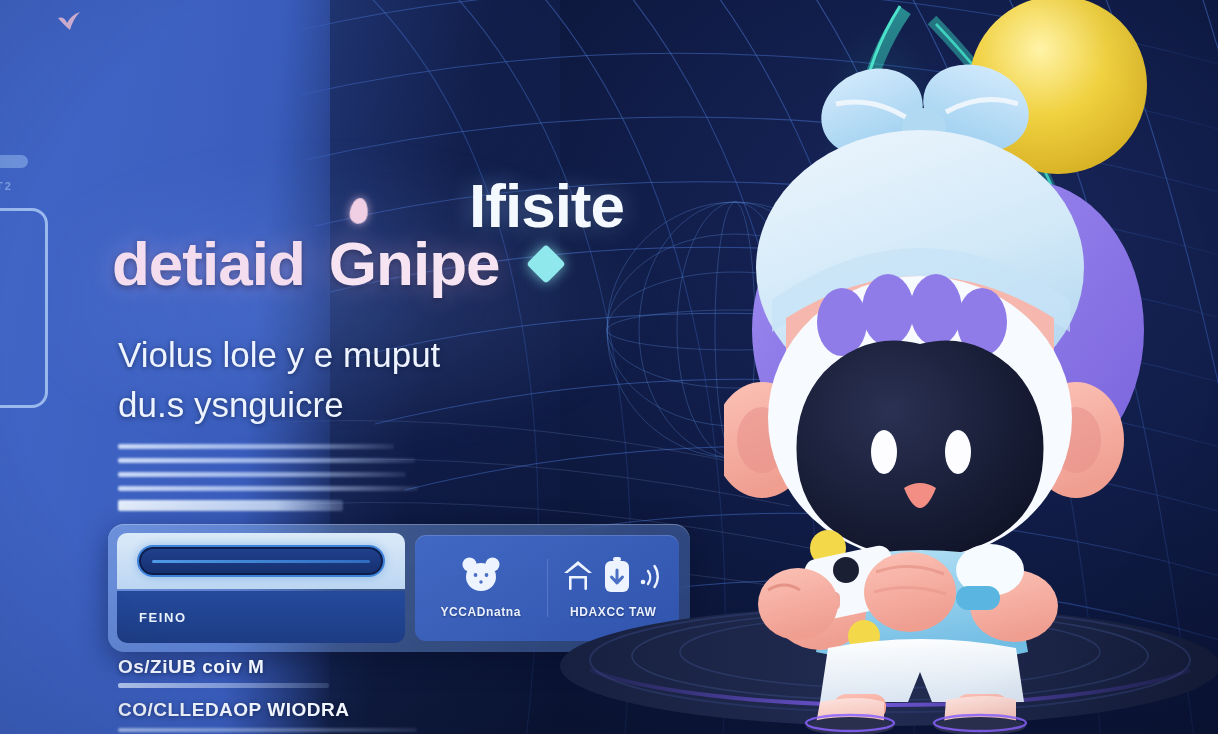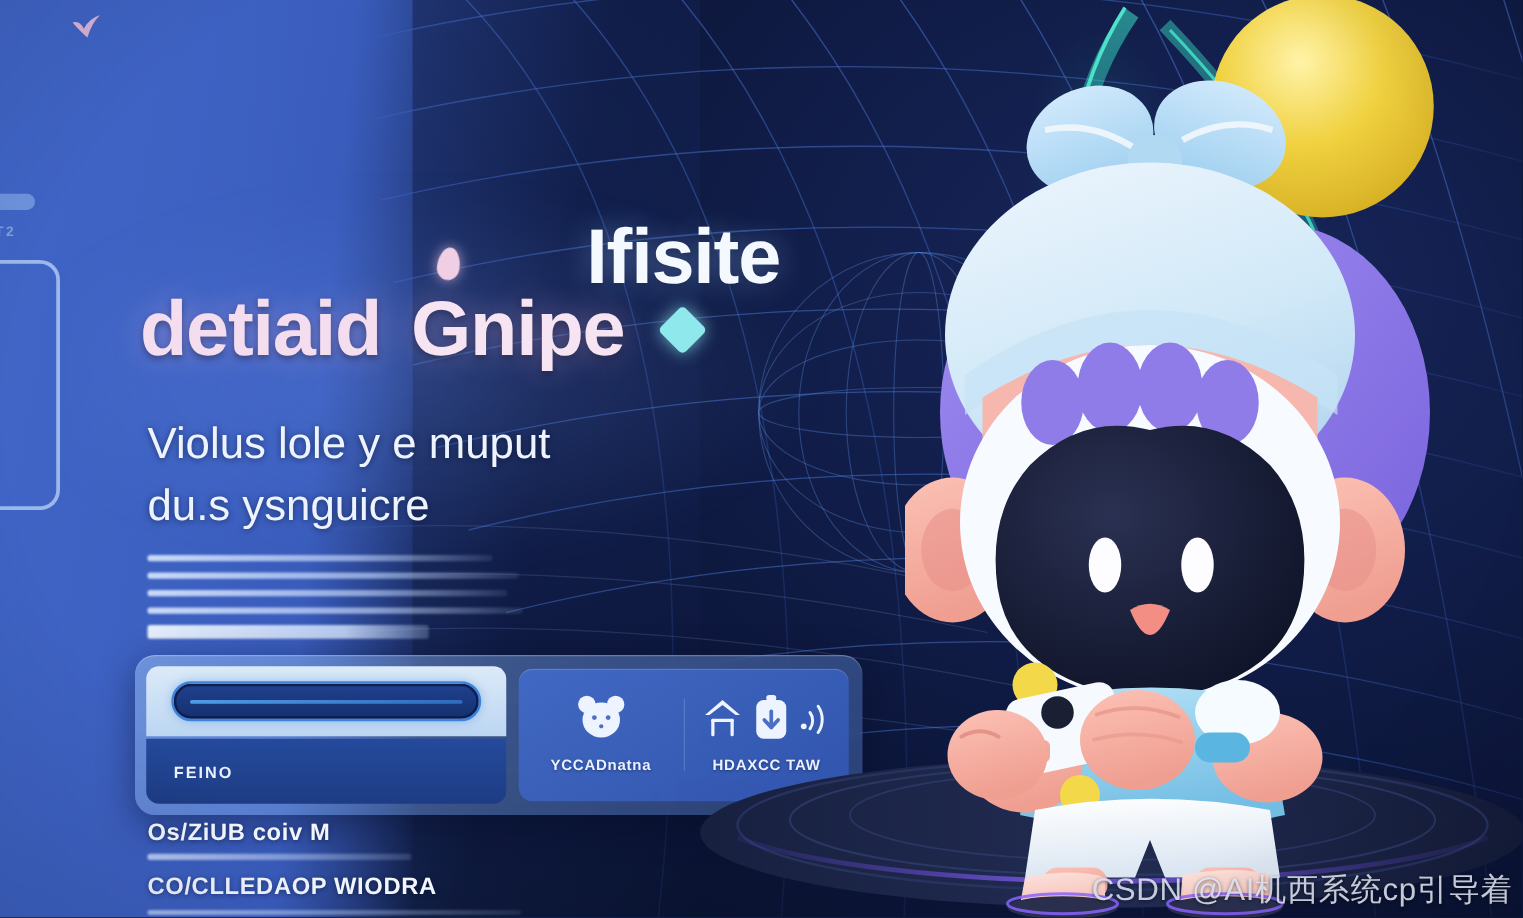--- a/index.html
+++ b/index.html
@@ -523,14 +523,13 @@
       <g>
         <path d="M222,700 Q266,692 292,700 L292,722 Q258,732 220,724 Z" fill="url(#bootG)"></path>
         <ellipse cx="256" cy="726" rx="46" ry="9" fill="#2a2f4e"></ellipse>
         <ellipse cx="256" cy="723" rx="46" ry="8" fill="none" stroke="#8a63ff" stroke-width="2.4" opacity=".85"></ellipse>
       </g>
     </svg>
   </div>
 
   <div class="vignette"></div>
 
-  <div class="watermark">CSDN @AI机西系统cp引导着</div>
 </div>
 
 </body></html>

